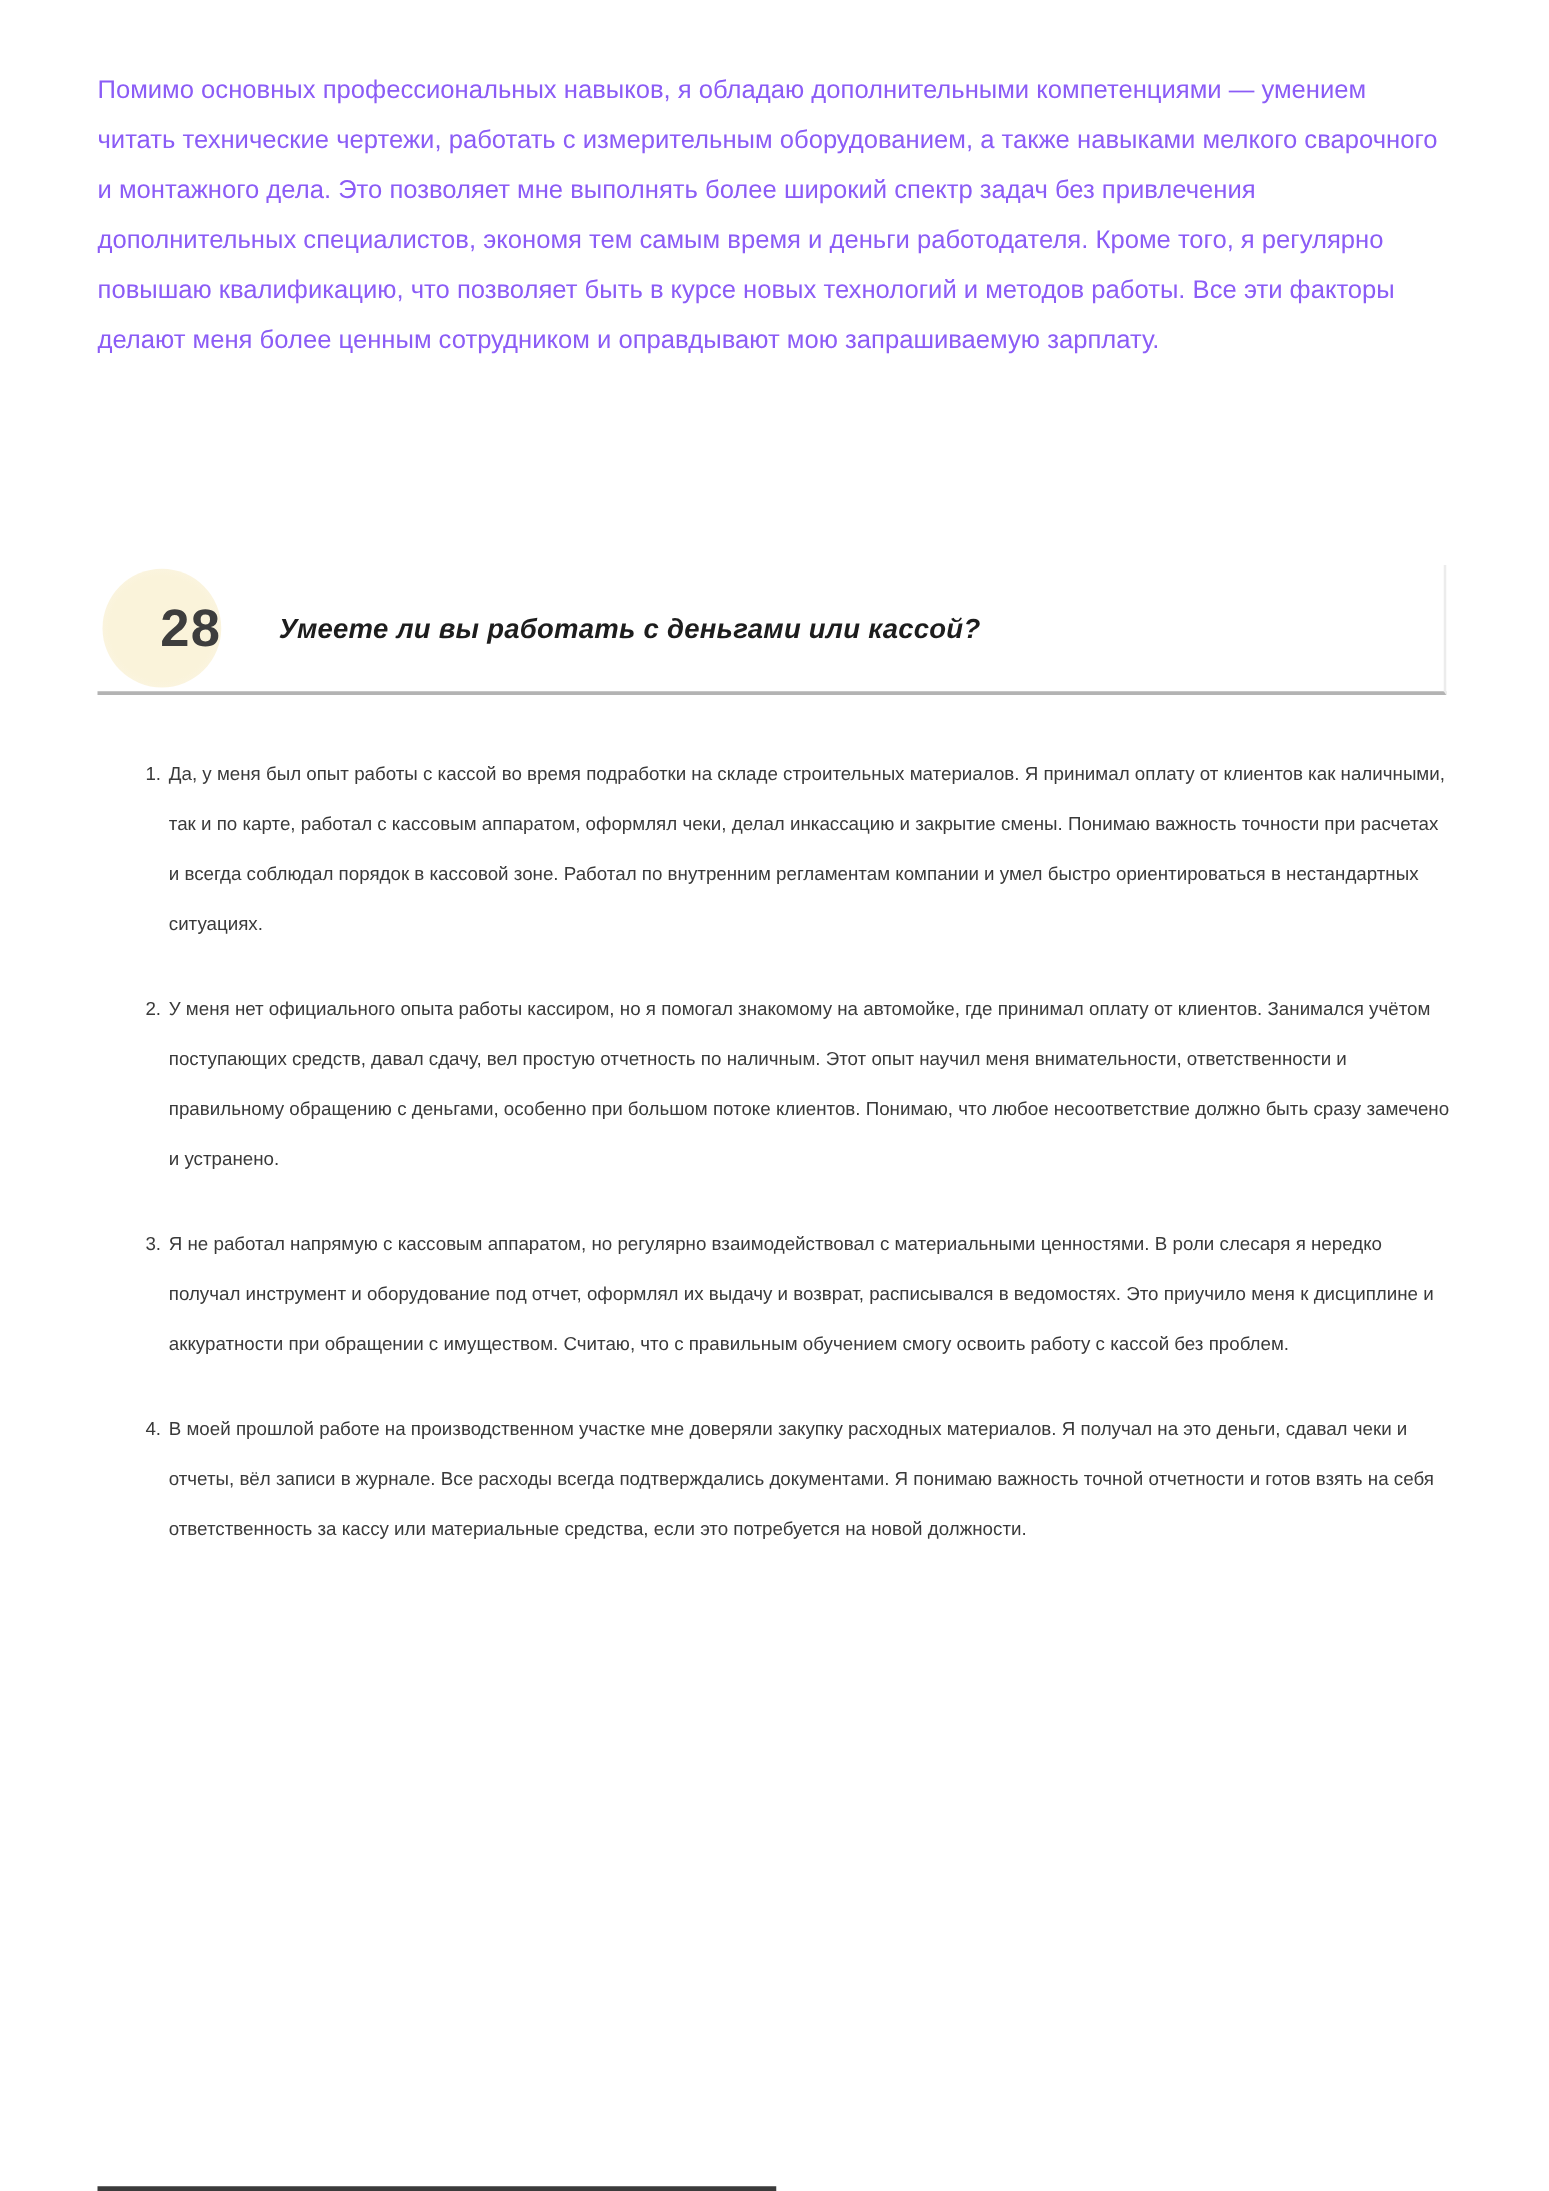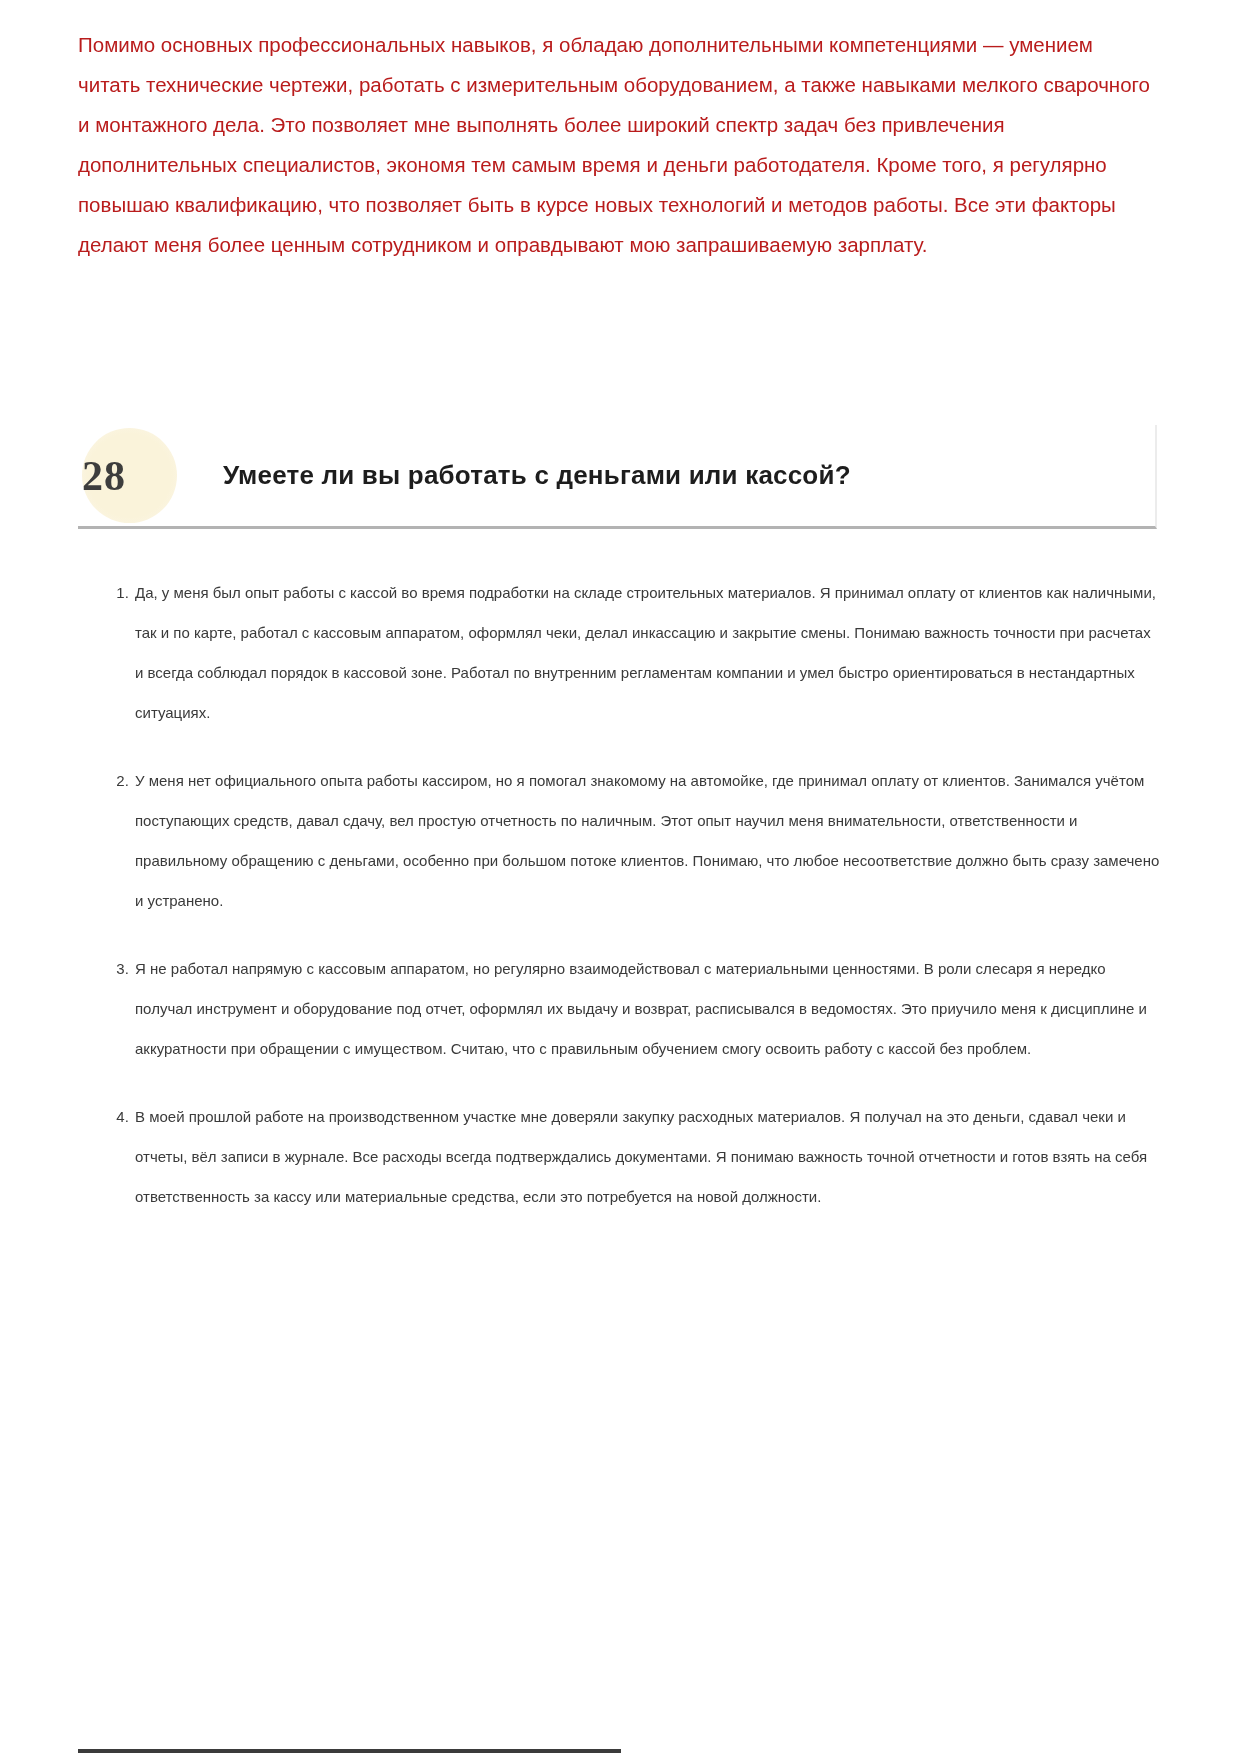--- a/index.html
+++ b/index.html
@@ -15,24 +15,24 @@
   }
   .page {
     position: relative;
     width: 1239px;
     height: 1753px;
     padding: 0 79px 0 78px;
   }
   
   .intro {
     margin: 0;
-    padding-top: 25px;
+    padding-top: 52px;
     font-size: 20.5px;
     line-height: 40px;
-    color: #b91c1c;
+    color: #8b5cf6;
     max-width: 1086px;
   }
   
   .question-header {
     margin-top: 160px;
     width: 1079px;
     height: 104px;
     display: flex;
     align-items: center;
     border-bottom: 3px solid #b3b3b3;
@@ -40,36 +40,36 @@
     position: relative;
   }
   .badge {
     width: 95px;
     height: 95px;
     flex: 0 0 95px;
     border-radius: 50%;
     background: radial-gradient(circle at 50% 50%, #faf3da 62%, #fbf5e2 78%, rgba(250,243,218,0) 100%);
     display: flex;
     align-items: center;
-    justify-content: flex-start;
+    justify-content: flex-end;
     margin-left: 4px;
-    font-family: Liberation Serif, serif;
   }
   .badge span {
     font-size: 42px;
     font-weight: 700;
     color: #3d3d3d;
     letter-spacing: 1px;
   }
   .question-title {
     margin: 0 0 0 46px;
-    font-size: 26px;
+    font-size: 22px;
     font-weight: 700;
     color: #1d1d1d;
     letter-spacing: 0.2px;
+    font-style: italic;
   }
   
   .answers {
     margin: 44px 0 0 0;
     padding: 0 0 0 55px;
     list-style: decimal outside;
     max-width: 1085px;
   }
   .answers li {
     font-size: 15px;

